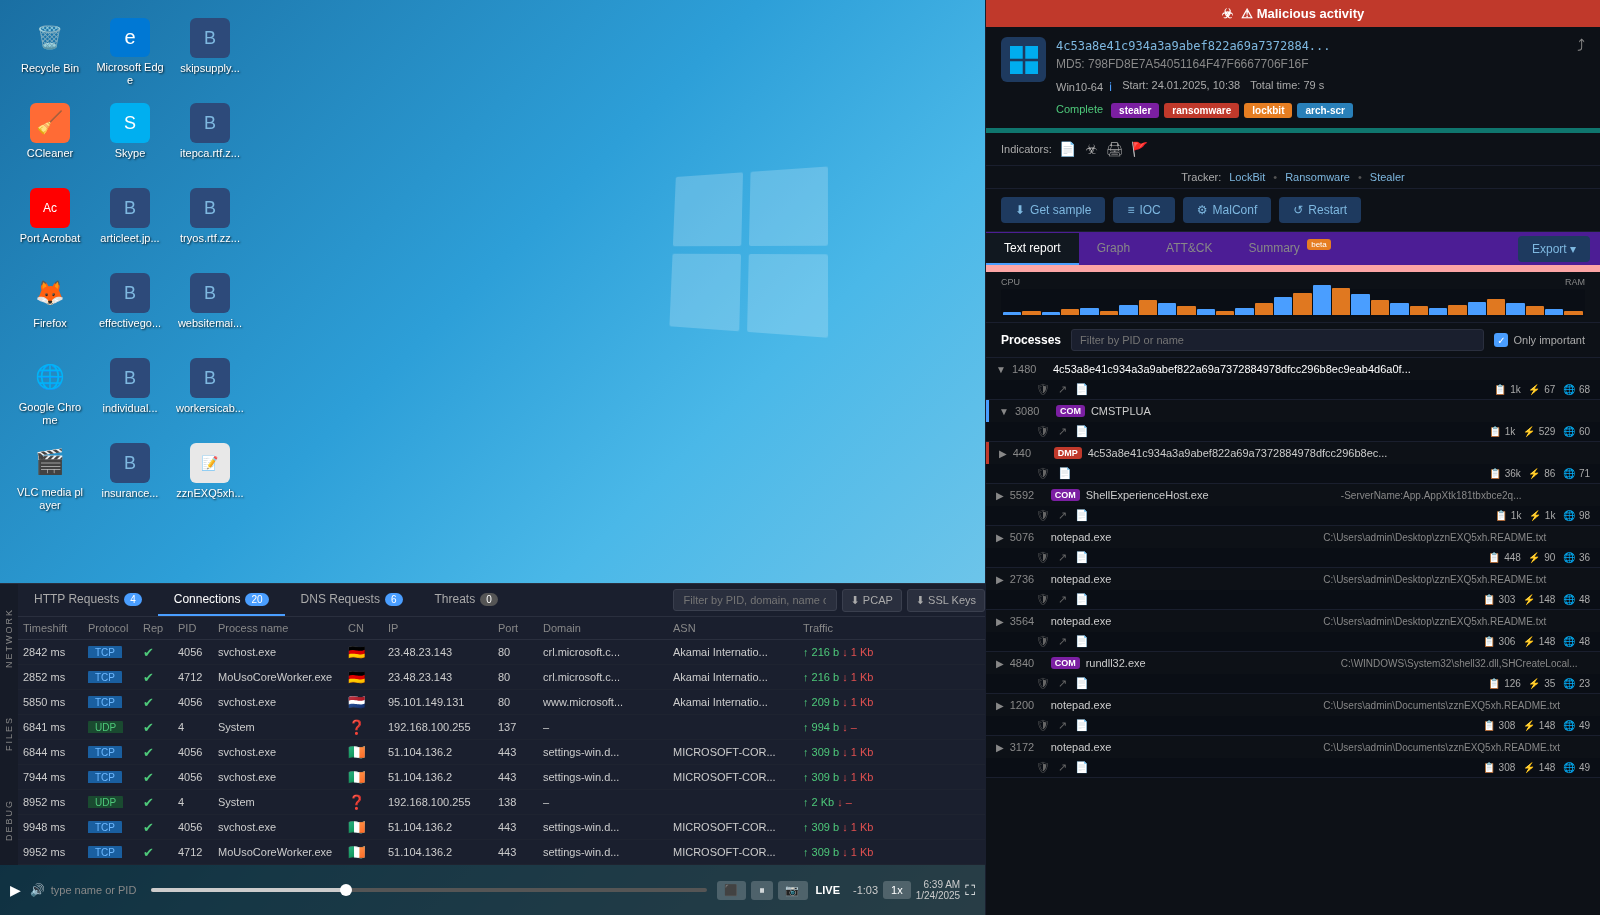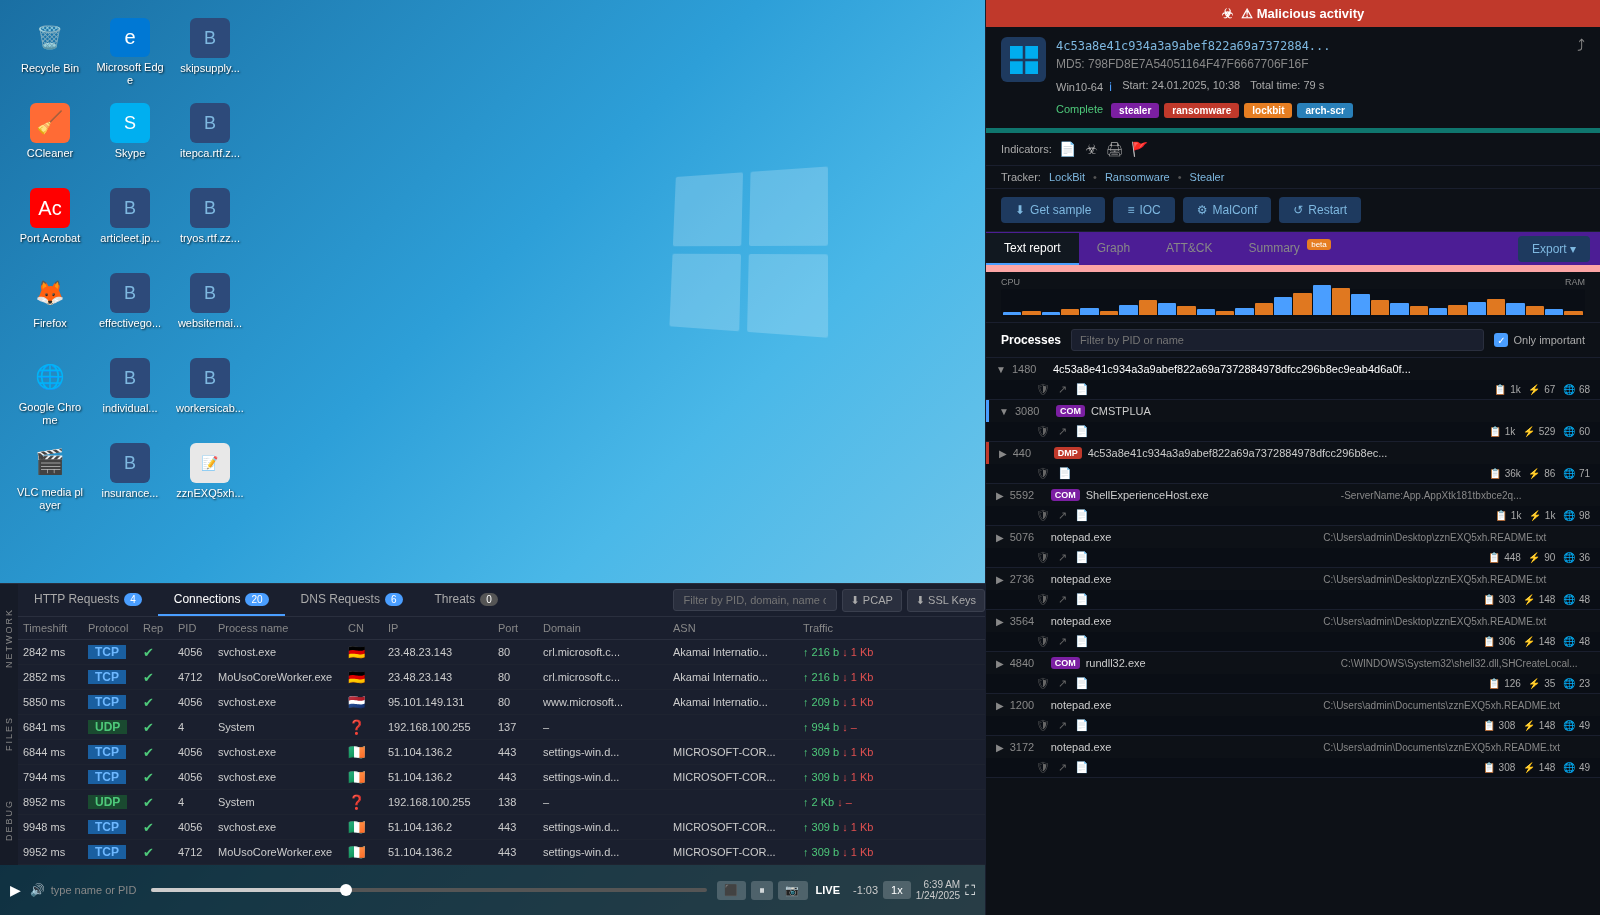--- a/index.html
+++ b/index.html
@@ -187,22 +187,22 @@
     .col-cn { width: 40px; }
     .col-ip { width: 110px; }
     .col-port { width: 45px; }
     .col-domain { width: 130px; }
     .col-asn { width: 130px; }
     .col-traffic { width: 130px; }
 
     .proto-badge {
       padding: 2px 7px;
       border-radius: 3px;
-      font-size: 12px;
-      font-weight: bold;
+      font-size: 10px;
+      font-weight: normal;
     }
     .proto-tcp { background: #1a5fa0; color: #6eb8ff; }
     .proto-udp { background: #1a4a30; color: #4ec97a; }
 
     .check-green { color: #4ec97a; font-size: 13px; }
     .flag { font-size: 14px; }
 
     .traffic-up { color: #4ec97a; }
     .traffic-down { color: #e05050; }
     .arrow-up { color: #4ec97a; }
@@ -270,21 +270,21 @@
     .indicators-row {
       padding: 8px 15px;
       border-bottom: 1px solid #1a1f2e;
       display: flex; align-items: center; gap: 8px;
       font-size: 11px; color: #aaa;
     }
     .tracker-row {
       padding: 5px 15px;
       border-bottom: 1px solid #1a1f2e;
       display: flex; align-items: center; gap: 8px;
-      font-size: 11px; color: #aaa;
+      font-size: 11px; color: #aaa; justify-content: center;
     }
     .tracker-link { color: #7eb8e0; cursor: pointer; }
     .ind-icon { font-size: 14px; cursor: pointer; }
 
     
     .action-buttons {
       padding: 8px 15px;
       display: flex; gap: 8px;
       border-bottom: 1px solid #1a1f2e;
     }
@@ -458,21 +458,21 @@
     <div class="desktop-icon">
       <div class="icon-img" style="background:#00aff0; color:white; font-size:18px;">S</div>
       <div class="icon-label">Skype</div>
     </div>
     <div class="desktop-icon">
       <div class="icon-img" style="background:#2d4a7a; color:#7eb8e0; font-size:18px;">B</div>
       <div class="icon-label">itepca.rtf.z...</div>
     </div>
 
     <div class="desktop-icon">
-      <div class="icon-img" style="background:#ff0000; color:white; font-size:20px;">Ac</div>
+      <div class="icon-img" style="background:#ff0000; color:white; font-size:12px;">Ac</div>
       <div class="icon-label">Port Acrobat</div>
     </div>
     <div class="desktop-icon">
       <div class="icon-img" style="background:#2d4a7a; color:#7eb8e0; font-size:18px;">B</div>
       <div class="icon-label">articleet.jp...</div>
     </div>
     <div class="desktop-icon">
       <div class="icon-img" style="background:#2d4a7a; color:#7eb8e0; font-size:18px;">B</div>
       <div class="icon-label">tryos.rtf.zz...</div>
     </div>

